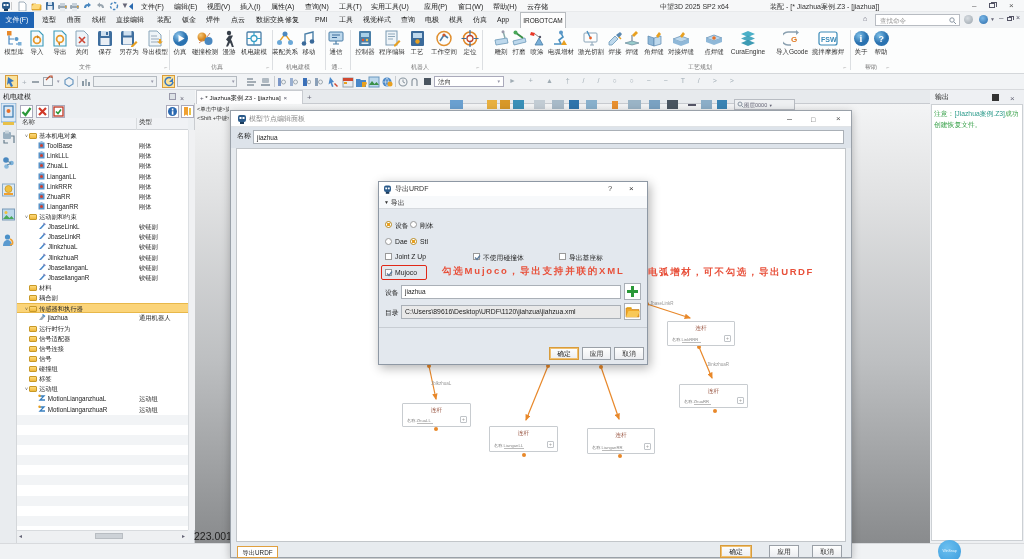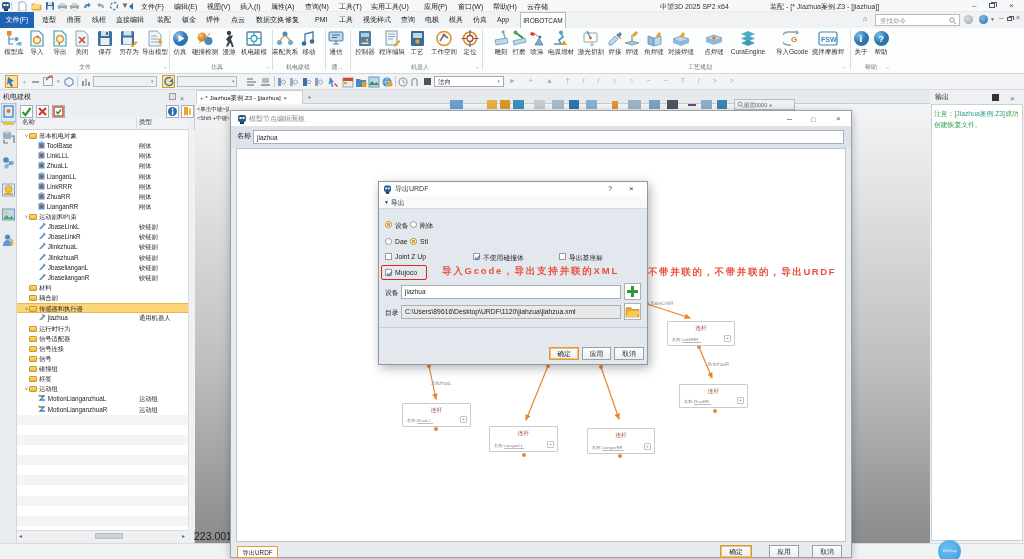--- a/index.html
+++ b/index.html
@@ -881,15 +881,15 @@
         <path d="M1 4h5l1 1.5h7V13H1z" fill="#f0a828" stroke="#c07818" stroke-width=".6"></path>
         <path d="M1 13l2.5-6H15l-3 6z" fill="#f8c858"></path>
         <path d="M2 3h4l1 1H2z" fill="#e8b838"></path>
       </svg>
     </span>
  <span class="a" style="left:0;top:145px;width:268px;height:1px;background:#c8cdd3"></span>
  <span class="btn" style="left:170px;top:165px;width:30px;border:1px solid #d89c3c;box-shadow:inset 0 0 0 1px #f0c070">确定</span>
  <span class="btn" style="left:203px;top:165px;width:29px">应用</span>
  <span class="btn" style="left:235px;top:165px;width:30px">取消</span>
 </div>
-<span class="annot" style="left:442px;top:265px;font-size:9.5px;letter-spacing:1.8px">导入Gcode，导出支持并联的XML</span>
-<span class="annot" style="left:648px;top:266px;font-size:9.5px;letter-spacing:1.6px">不带并联的，不带并联的，导出URDF</span>
+<span class="annot" style="left:442px;top:265px;font-size:9.5px;letter-spacing:1.8px">勾选Mujoco，导出支持并联的XML</span>
+<span class="annot" style="left:648px;top:266px;font-size:9.5px;letter-spacing:1.6px">电弧增材，可不勾选，导出URDF</span>
 <div class="a" style="left:938px;top:540px;width:23px;height:23px;border-radius:50%;background:radial-gradient(circle at 40% 35%,#6cc0f0,#389adc);color:#eaf6ff;font-size:3.5px;text-align:center;line-height:22px">WinSnap</div>
 
 </body></html>

